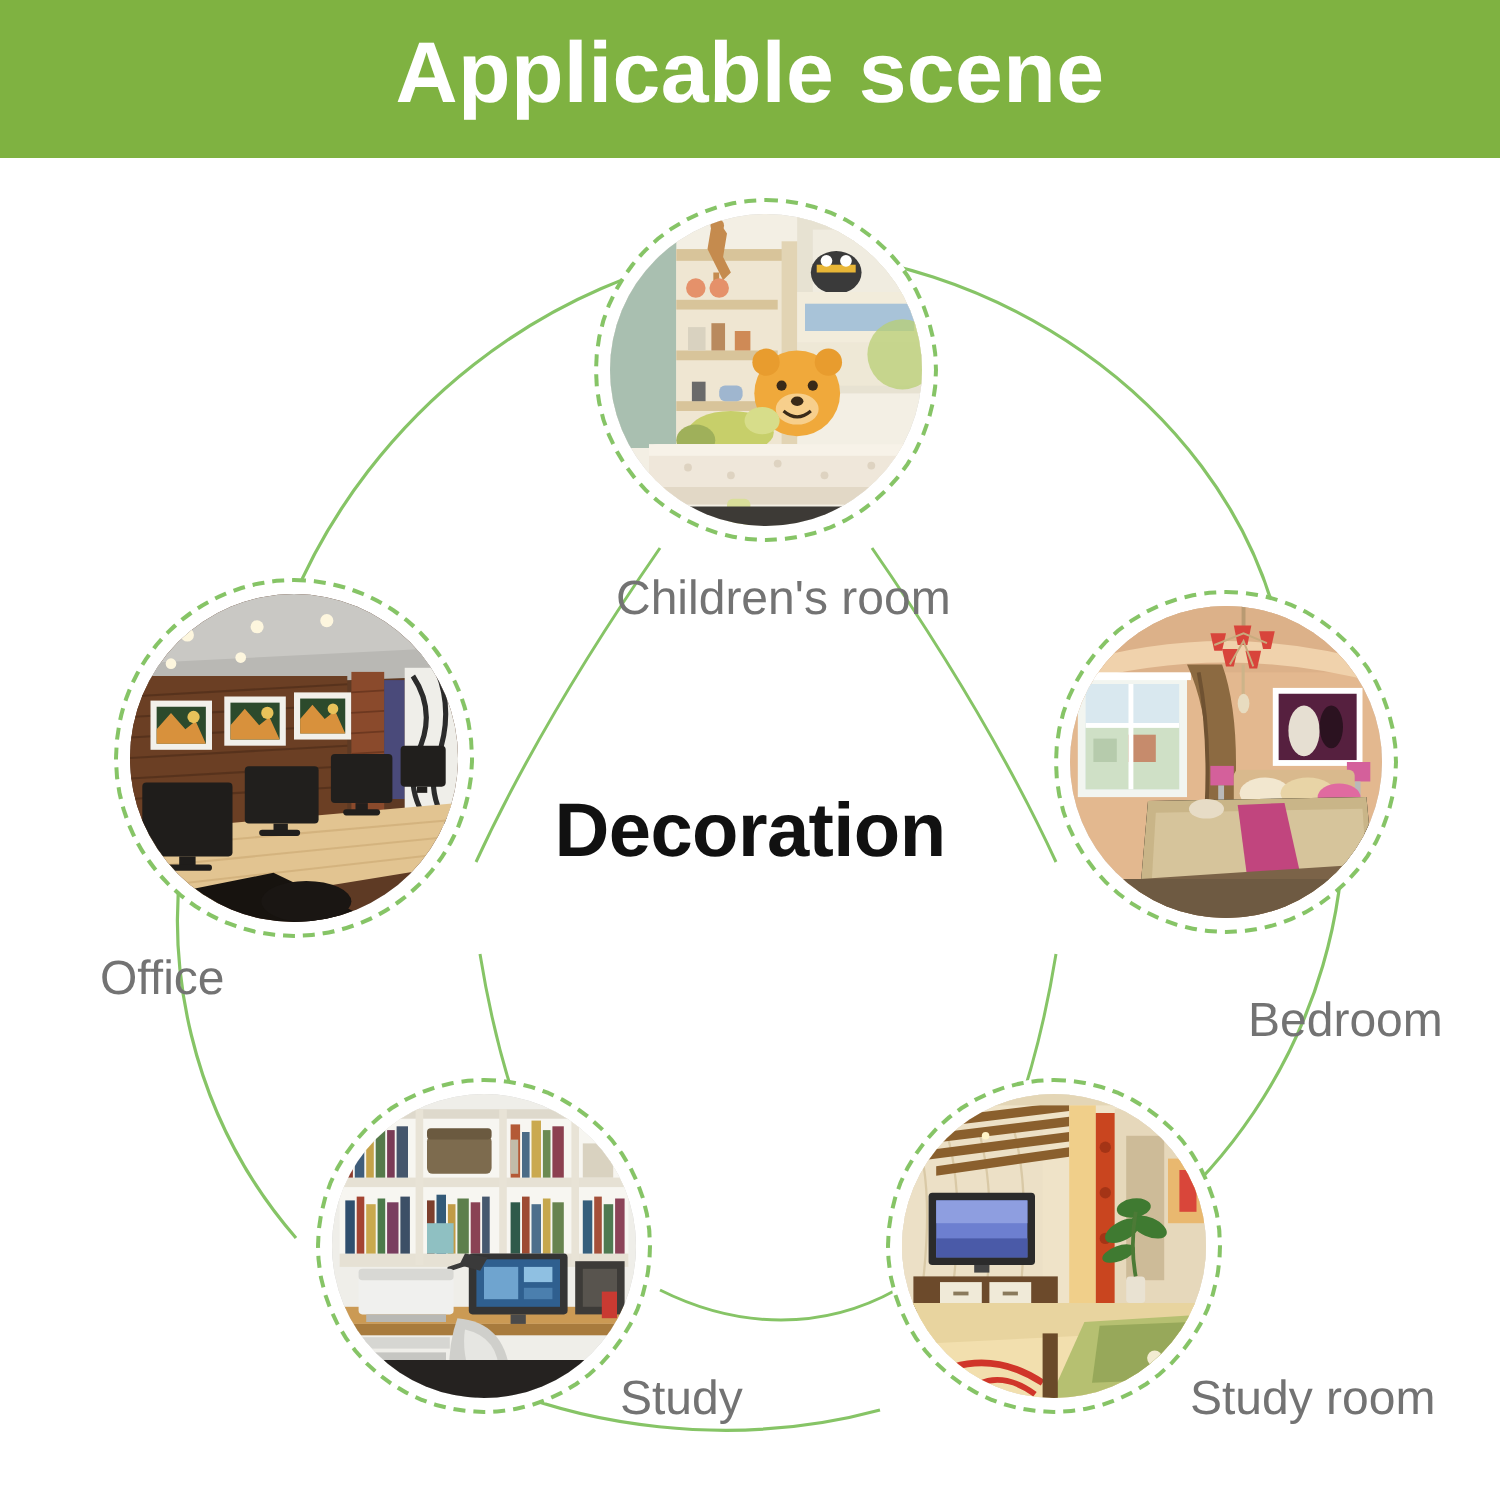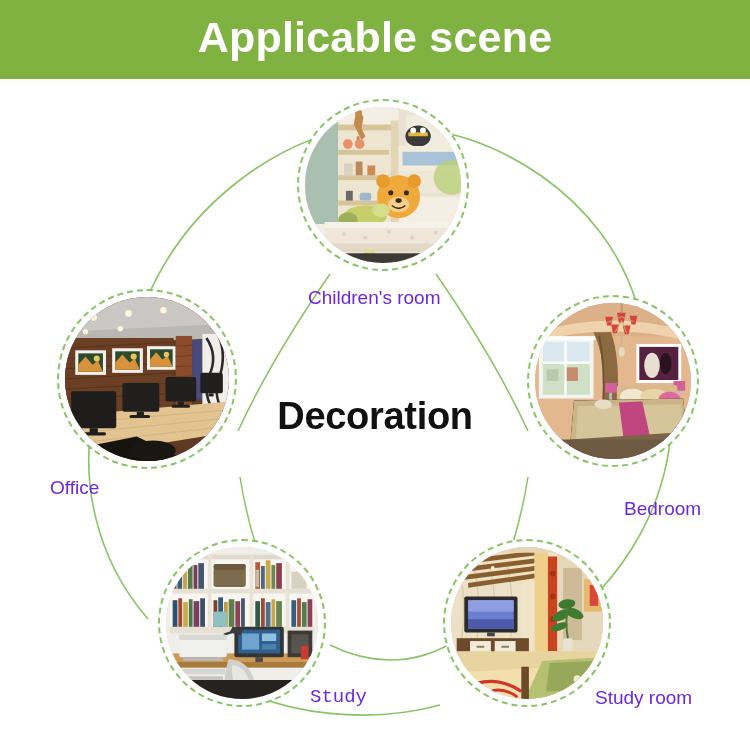--- a/index.html
+++ b/index.html
@@ -82,42 +82,42 @@
     width: 100%;
     height: 100%;
     border-radius: 50%;
     overflow: hidden;
     background: #cfcfcf;
   }
   .scene-photo > svg { display: block; width: 100%; height: 100%; }
 
   .scene-label {
     position: absolute;
-    font-size: 19px;
-    color: #6d28d9;
+    font-size: 24px;
+    color: #737373;
     white-space: nowrap;
     line-height: 1;
   }
 
   
   #node-children { left: 297px; top: 20px; }
   #node-children .scene-circle { width: 172px; height: 172px; }
   #node-children .scene-label { left: 11px; top: 189px; }
 
   #node-bedroom { left: 527px; top: 216px; }
   #node-bedroom .scene-circle { width: 172px; height: 172px; }
   #node-bedroom .scene-label { left: 97px; top: 180px; margin-top: 24px; }
 
   #node-livingroom { left: 443px; top: 460px; }
   #node-livingroom .scene-circle { width: 168px; height: 168px; }
   #node-livingroom .scene-label { left: 152px; top: 149px; }
 
   #node-study { left: 158px; top: 460px; }
   #node-study .scene-circle { width: 168px; height: 168px; }
-  #node-study .scene-label { left: 152px; top: 149px; font-family: Liberation Mono, monospace; }
+  #node-study .scene-label { left: 152px; top: 149px; }
 
   #node-office { left: 57px; top: 210px; }
   #node-office .scene-circle { width: 180px; height: 180px; }
   #node-office .scene-label { left: -7px; top: 189px; text-align: right; }
 </style>
 </head>
 <body>
 
 <div id="root">
 

